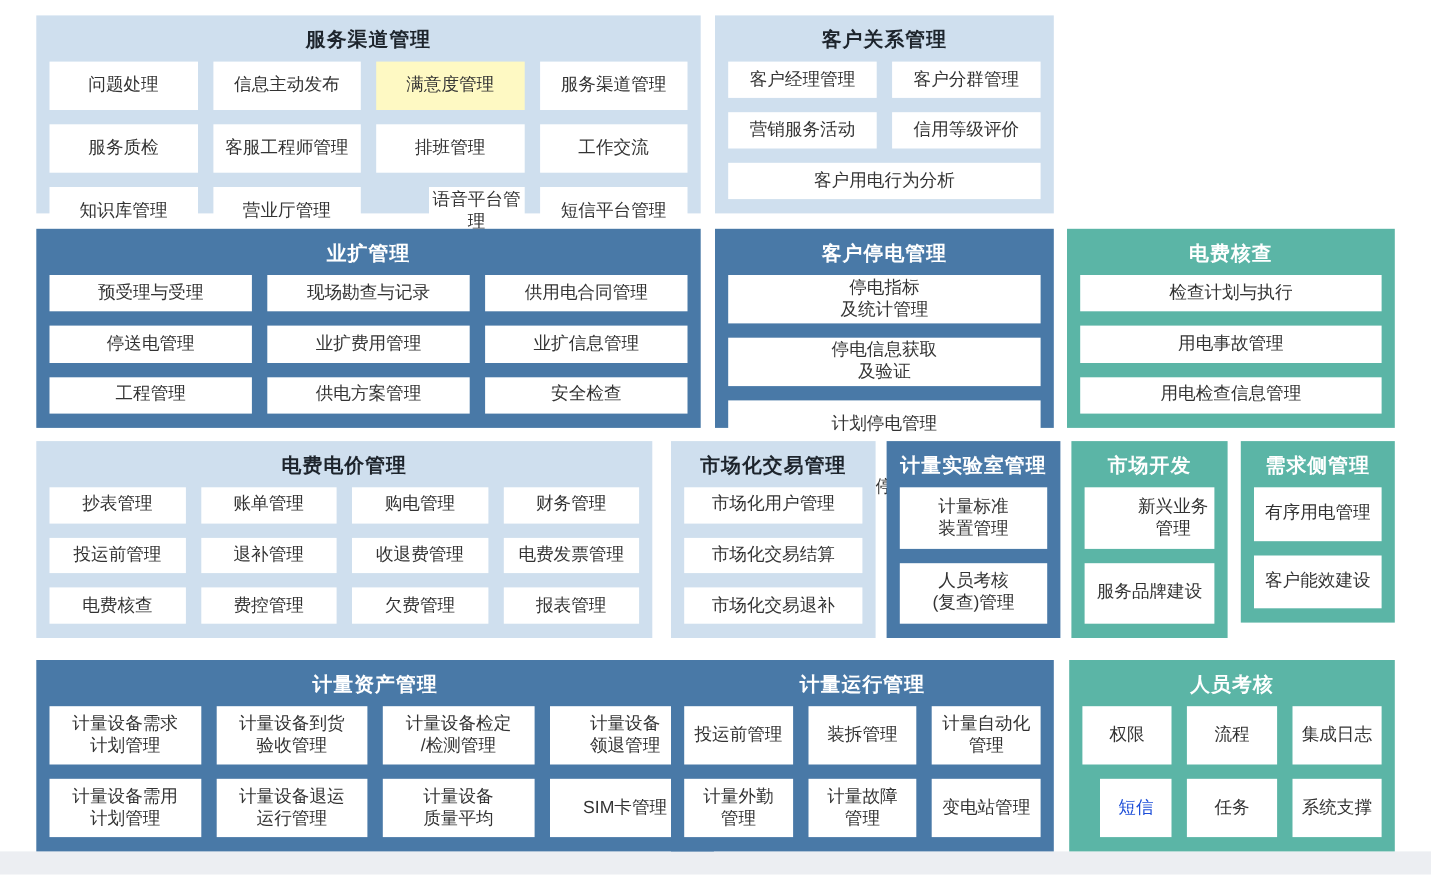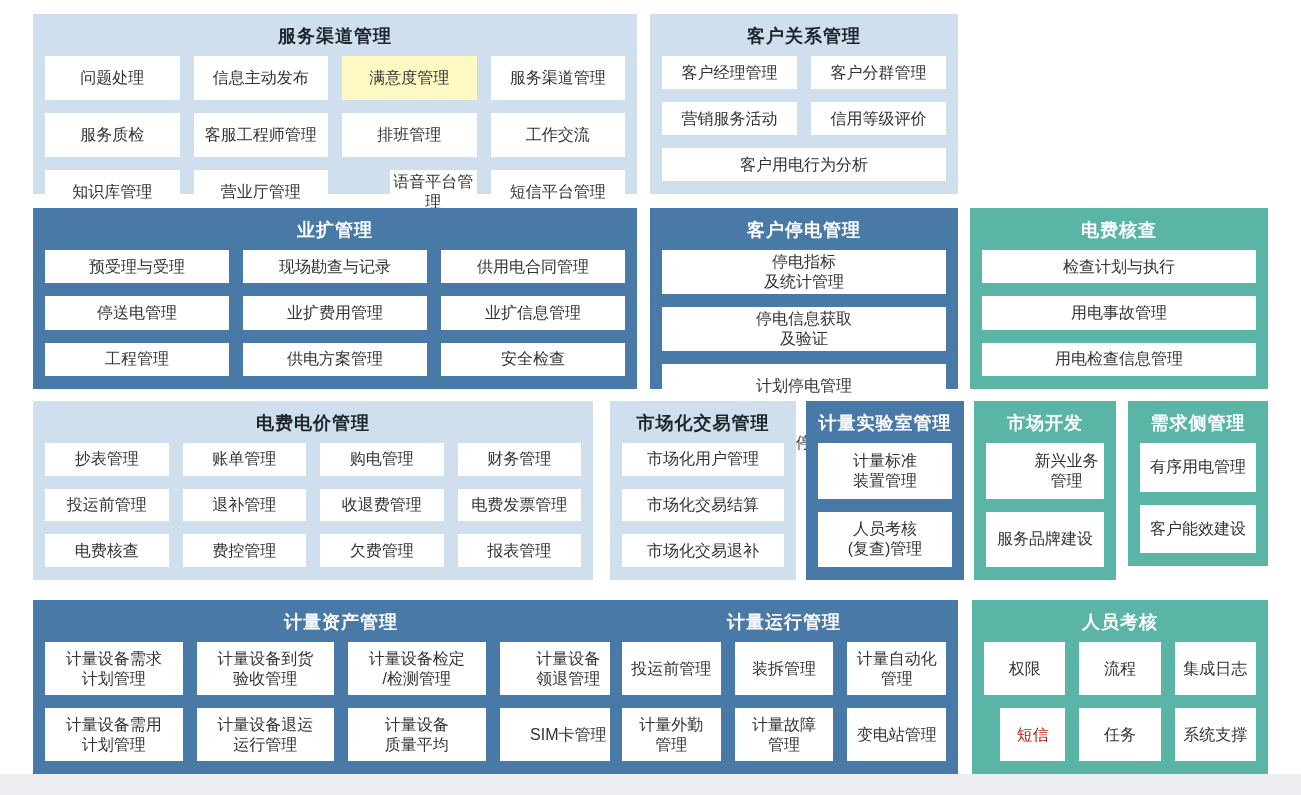--- a/index.html
+++ b/index.html
@@ -207,18 +207,18 @@
 管理</div>
         <div class="item" style="background: rgb(255, 255, 255); color: rgb(51, 51, 51);">变电站管理</div>
       </div>
     </section>
     <section class="panel" style="left: 972px; top: 600px; width: 296px; height: 174px; background: rgb(91, 181, 166);">
       <div class="panel-title" style="color: rgb(255, 255, 255);">人员考核</div>
       <div class="panel-grid" style="grid-template-columns: repeat(3, 1fr);">
         <div class="item" style="background: rgb(255, 255, 255); color: rgb(51, 51, 51);">权限</div>
         <div class="item" style="background: rgb(255, 255, 255); color: rgb(51, 51, 51);">流程</div>
         <div class="item" style="background: rgb(255, 255, 255); color: rgb(51, 51, 51);">集成日志</div>
-        <div class="item" style="background: rgb(255, 255, 255); color: #b91c1c; margin-left: 16px;">短信</div>
+        <div class="item" style="background: rgb(255, 255, 255); color: #1d4ed8; margin-left: 16px;">短信</div>
         <div class="item" style="background: rgb(255, 255, 255); color: rgb(51, 51, 51);">任务</div>
         <div class="item" style="background: rgb(255, 255, 255); color: rgb(51, 51, 51);">系统支撑</div>
       </div>
     </section>
   </div>
 
 </body></html>

